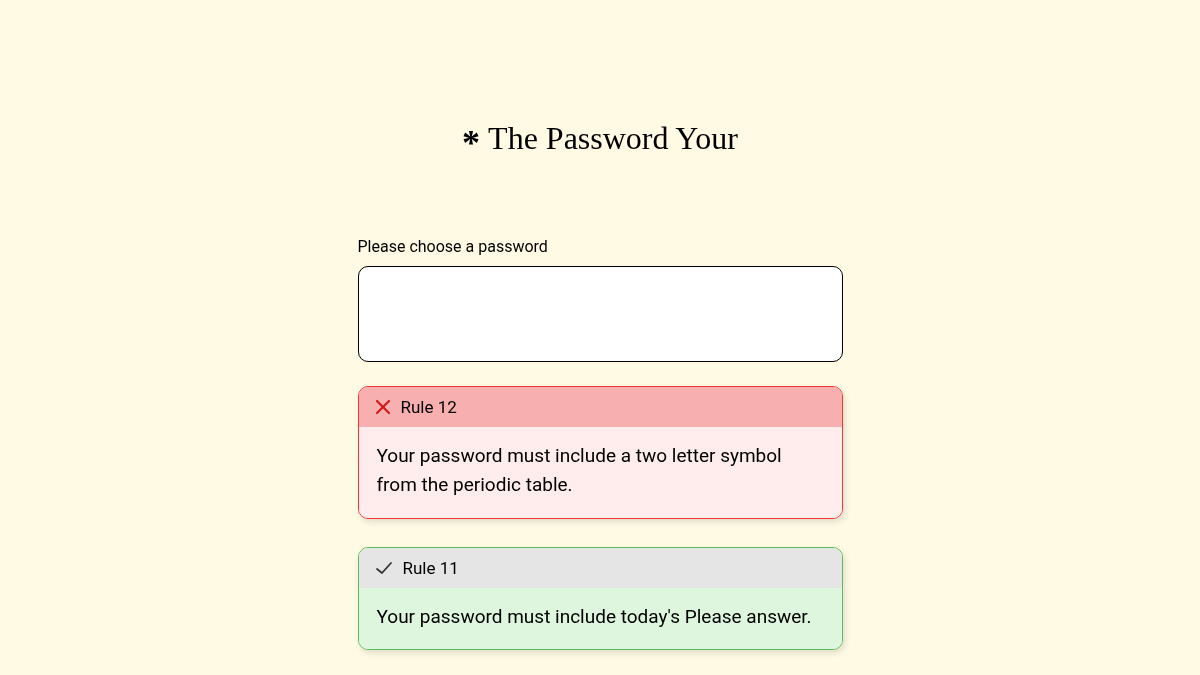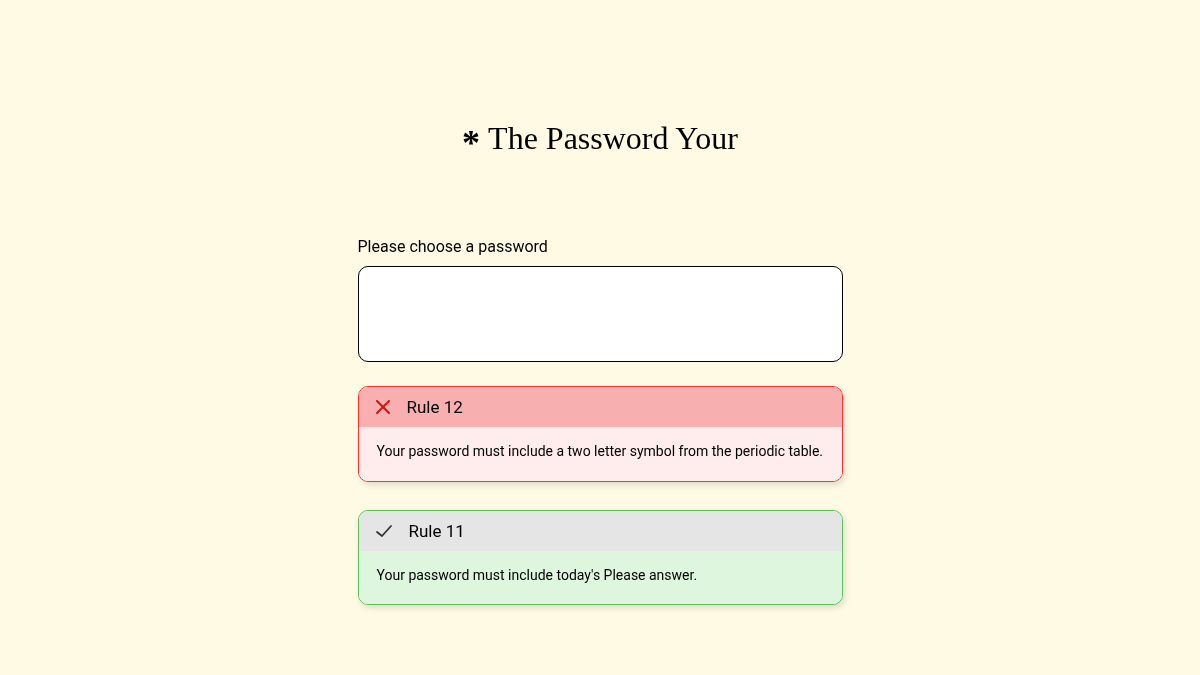--- a/index.html
+++ b/index.html
@@ -56,27 +56,27 @@
     gap: 28px;
   }
   .rule {
     border-radius: 10px;
     overflow: hidden;
     box-shadow: 2px 3px 6px rgba(0,0,0,0.12);
   }
   .rule-header {
     display: flex;
     align-items: center;
-    gap: 16px;
+    gap: 10px;
     padding: 10px 16px;
     font-size: 17px;
   }
   .rule-body {
     padding: 14px 18px 18px;
-    font-size: 14px;
+    font-size: 19px;
     line-height: 1.55;
   }
   .rule-fail {
     border: 1px solid #f23636;
   }
   .rule-fail .rule-header {
     background: #f8afaf;
   }
   .rule-fail .rule-body {
     background: #ffecec;

